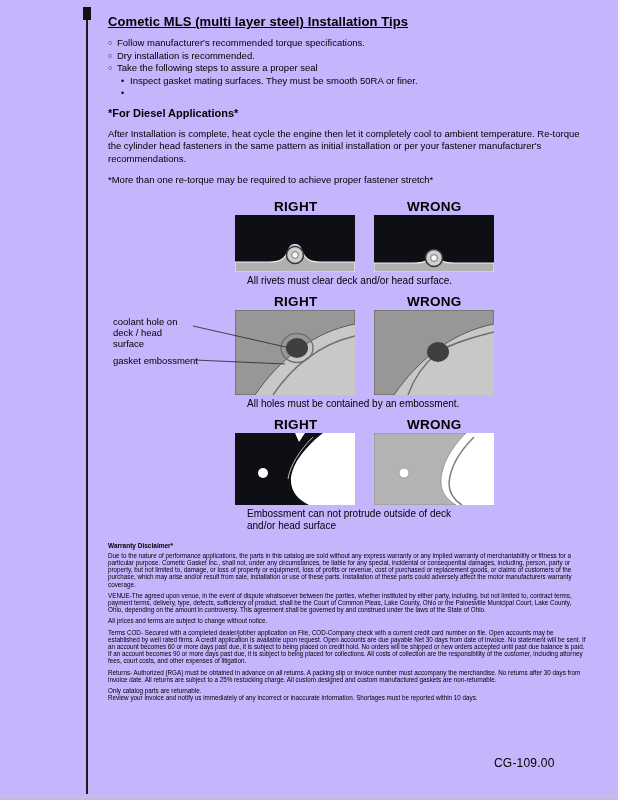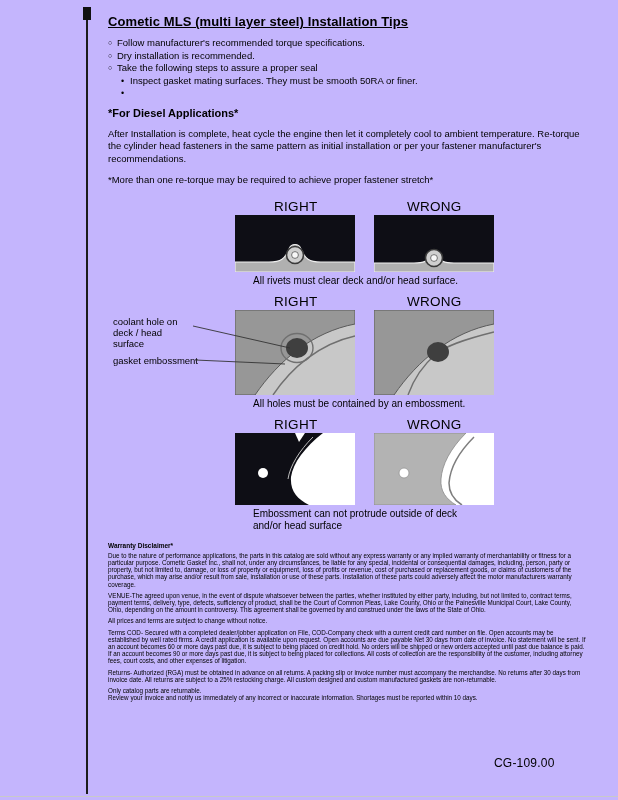--- a/index.html
+++ b/index.html
@@ -21,24 +21,24 @@
   .tip .bullet { width:9px; flex:0 0 9px; font-size:7px; line-height:12.5px; }
   .subtips { margin-left:13px; }
   .subtips .bullet { font-size:9px; }
 
   .diesel-head { font-size:11px; font-weight:bold; margin-top:7px; }
   .body-p { font-size:9.5px; line-height:12.5px; width:474px; margin-top:9px; }
 
   .figures { margin-left:127px; margin-top:12px; width:260px; }
   .fig-row { margin-bottom:7px; }
   .fig-pair { display:flex; gap:17px; }
-  .fig-col { width:140px; }
+  .fig-col { width:140px;font-weight:bold; }
   .fig-label { text-align:center; font-size:13.5px; line-height:16px; letter-spacing:0.3px; }
   svg.panel { display:block; width:120px; }
-  .fig-caption { font-size:10px; line-height:12px; margin-top:3px; margin-left:18px; }
+  .fig-caption { font-size:10px; line-height:12px; margin-top:3px; margin-left:12px; }
   .fig-caption.narrow { width:235px; }
 
   .fig-row.row2 { position:relative; }
   .callout { position:absolute; font-size:9.5px; line-height:11px; }
   .callout-coolant { left:-122px; top:22px; width:80px; }
   .callout-emboss  { left:-122px; top:61px; width:110px; }
   .leader-svg { position:absolute; left:-130px; top:0; width:260px; height:110px; pointer-events:none; }
 
   .legal { margin-top:10px; width:478px; font-size:6.3px; line-height:7.2px; }
   .legal p { margin-bottom:4px; }

